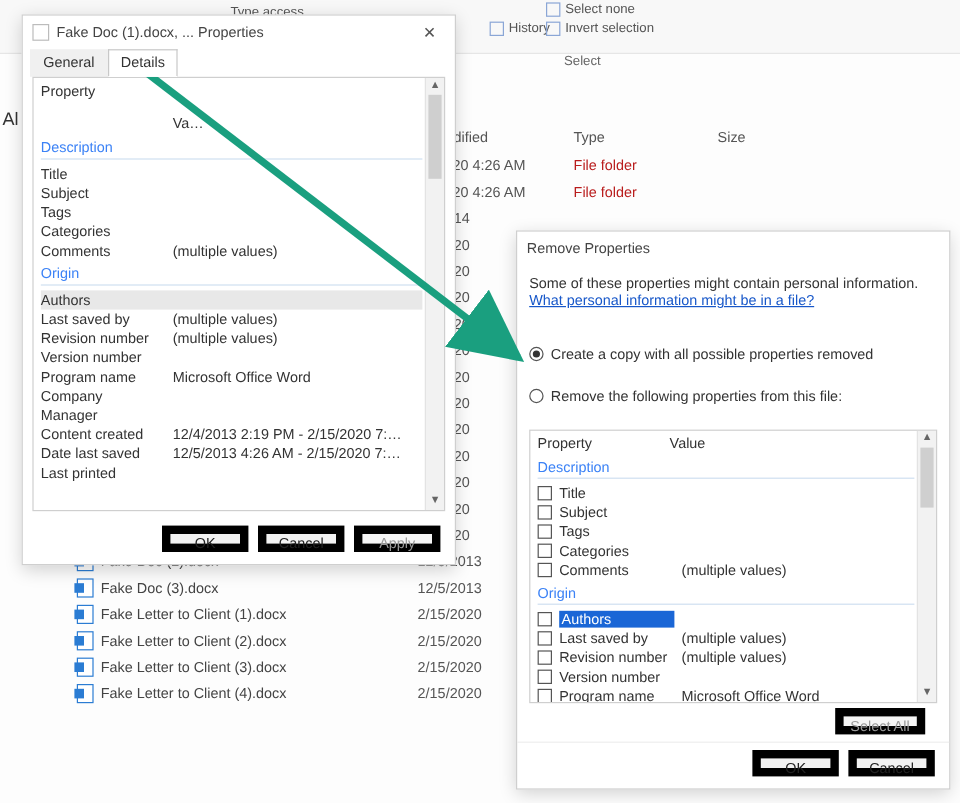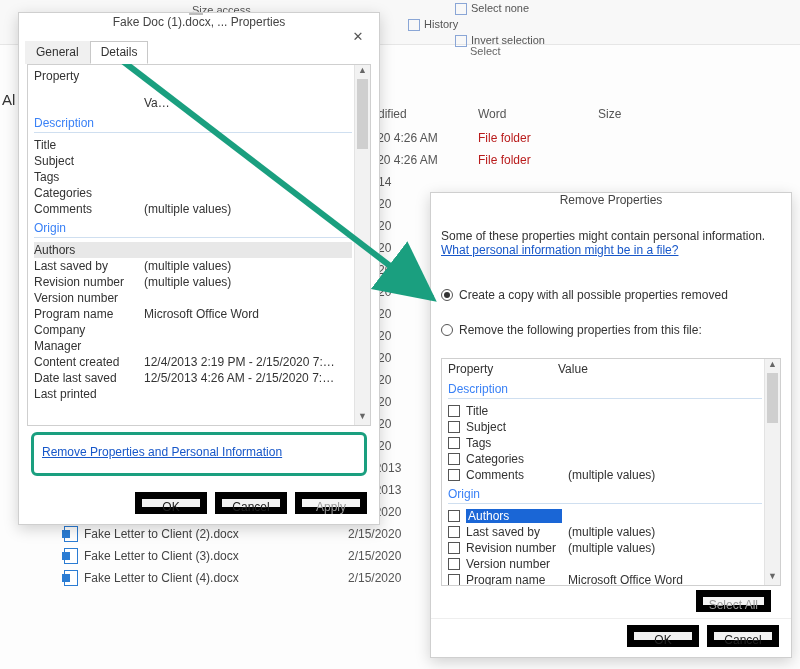--- a/index.html
+++ b/index.html
@@ -17,21 +17,21 @@
   .fh-type { width: 120px; }
   .fh-size { width: 80px; }
   .filelist-rows { }
   .row { display: flex; align-items: center; height: 22px; padding-left: 6px; }
   .row .date { width: 130px; color: #555; }
   .row .type { width: 120px; color: #b91c1c; }
   .row .name { width: 284px; display: flex; align-items: center; gap: 6px; text-align: right; }
   .word-icon { width: 14px; height: 16px; background: #fff; border: 1px solid #2b7cd3; position: relative; }
   .word-icon::after { content: ""; position: absolute; left: -3px; top: 3px; width: 8px; height: 8px; background: #2b7cd3; }
   .dialog { position: absolute; background: #fff; border: 1px solid #cfcfcf; box-shadow: 0 4px 14px rgba(0,0,0,0.18); }
-  .dialog-title { height: 28px; display: flex; align-items: center; padding: 0 8px; font-size: 12px; color: #444; flex-direction: column; }
+  .dialog-title { height: 28px; display: flex; align-items: center; padding: 0 8px; font-size: 12px; color: #444; }
   .dialog-close { margin-left: auto; width: 26px; text-align: center; color: #555; font-size: 13px; }
   .tabstrip { display: flex; gap: 0; padding-left: 6px; }
   .tab { padding: 3px 10px 4px; font-size: 12px; color: #333; border: 1px solid transparent; background: #f0f0f0; }
   .tab.active { border-color: #c8c8c8; border-bottom-color: #fff; background: #fff; position: relative; z-index: 2; }
   .props-panel { margin: 0 8px 6px; border: 1px solid #cfcfcf; padding: 4px 18px 4px 6px; position: relative; height: 362px; overflow: hidden; }
   .props-header { display: flex; font-size: 12px; color: #333; padding-bottom: 2px; }
   .props-col-p { width: 110px; }
   .props-col-v { flex: 1; margin-top: 27px; }
   .section-title { color: #3b82f6; font-size: 12px; margin: 4px 0 2px; font-weight: 400; }
   .section-rule { height: 1px; background: #cfdff0; margin-bottom: 4px; }
@@ -58,42 +58,42 @@
   .chkbox { width: 12px; height: 12px; border: 1px solid #555; flex-shrink: 0; }
   .chkrow .cname { width: 96px; }
   .authors-sel { background: #1a66d6; color: #fff; padding: 0 2px; }
   .selall-row { display: flex; justify-content: flex-end; padding: 4px 10px 0; }
   .arrow-svg { position: absolute; top: 0; left: 0; width: 800px; height: 669px; pointer-events: none; }
 </style>
 </head>
 <body>
 
 <div class="ribbon">
-  <div class="ribbon-item" style="left:192px; top:4px;">Size access</div>
+  <div class="ribbon-item" style="left:192px; top:4px;">Type access</div>
   <div class="ribbon-item" style="left:408px; top:18px;">
     <span class="ribbon-icon"></span><span>History</span>
   </div>
   <div class="ribbon-item" style="left:455px; top:2px;">
     <span class="ribbon-icon"></span><span>Select none</span>
   </div>
-  <div class="ribbon-item" style="left:455px; top:34px;">
+  <div class="ribbon-item" style="left:455px; top:18px;">
     <span class="ribbon-icon"></span><span>Invert selection</span>
   </div>
 </div>
 <div class="subheader">
   <span style="left:470px;">Select</span>
 </div>
 
 <div class="letter-a">Al</div>
 
 <div class="filelist">
   <div class="filelist-header">
     <div class="fh-name"></div>
     <div class="fh-date">te modified</div>
-    <div class="fh-type">Word</div>
+    <div class="fh-type">Type</div>
     <div class="fh-size">Size</div>
   </div>
   <div class="filelist-rows" id="bg-rows">
       <div class="row">
         <div class="name"></div>
         <div class="date">11/2020 4:26 AM</div>
         <div class="type">File folder</div>
       </div>
       <div class="row">
         <div class="name"></div>
@@ -292,23 +292,20 @@
         <div class="prow">
           <div class="pname">Last printed</div>
           <div class="pval"></div>
         </div>
       </div>
     <div class="scroll-track">
       <div class="scroll-arrow" style="top:0;">▲</div>
       <div class="scroll-thumb"></div>
       <div class="scroll-arrow" style="bottom:0;">▼</div>
     </div>
-  </div>
-  <div class="link-box">
-    <a>Remove Properties and Personal Information</a>
   </div>
   <div class="dialog-buttons">
     <button class="winbtn">OK</button>
     <button class="winbtn">Cancel</button>
     <button class="winbtn disabled">Apply</button>
   </div>
 </div>
 
 <div class="dialog remove-dialog" style="left:430px; top:192px;">
   <div class="dialog-title">

